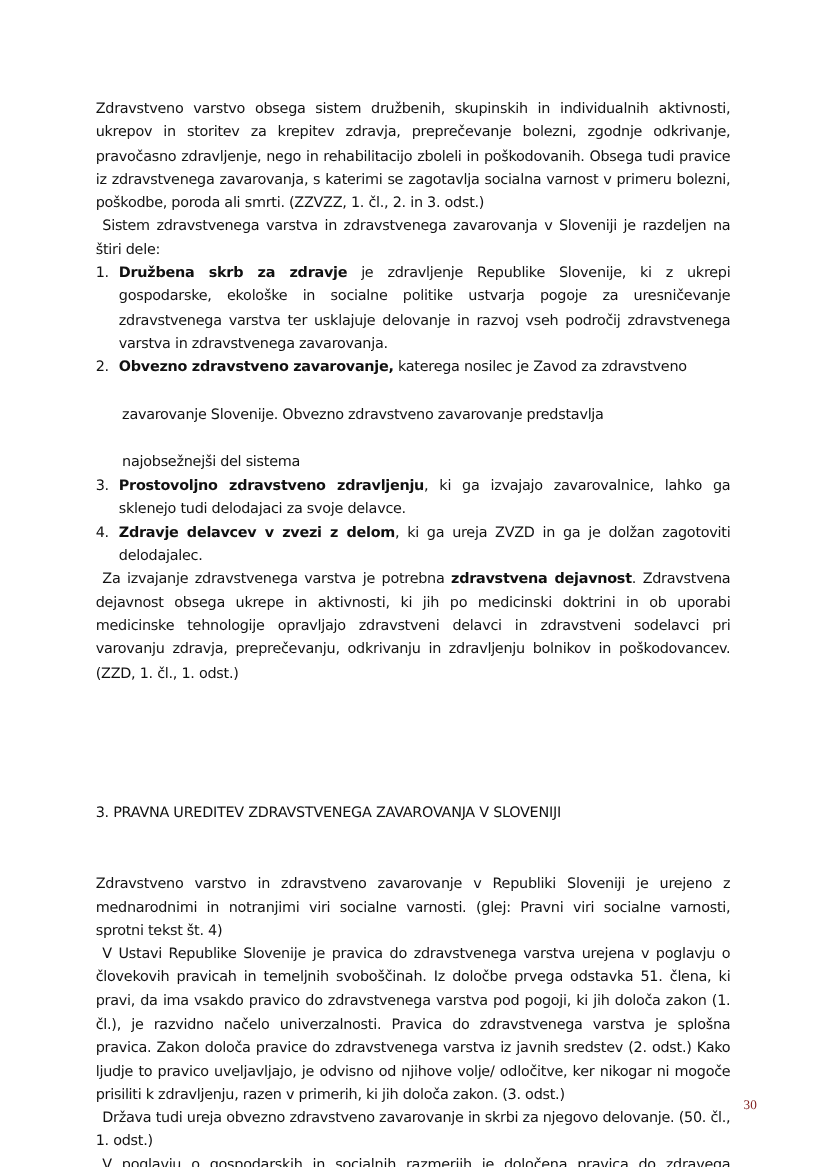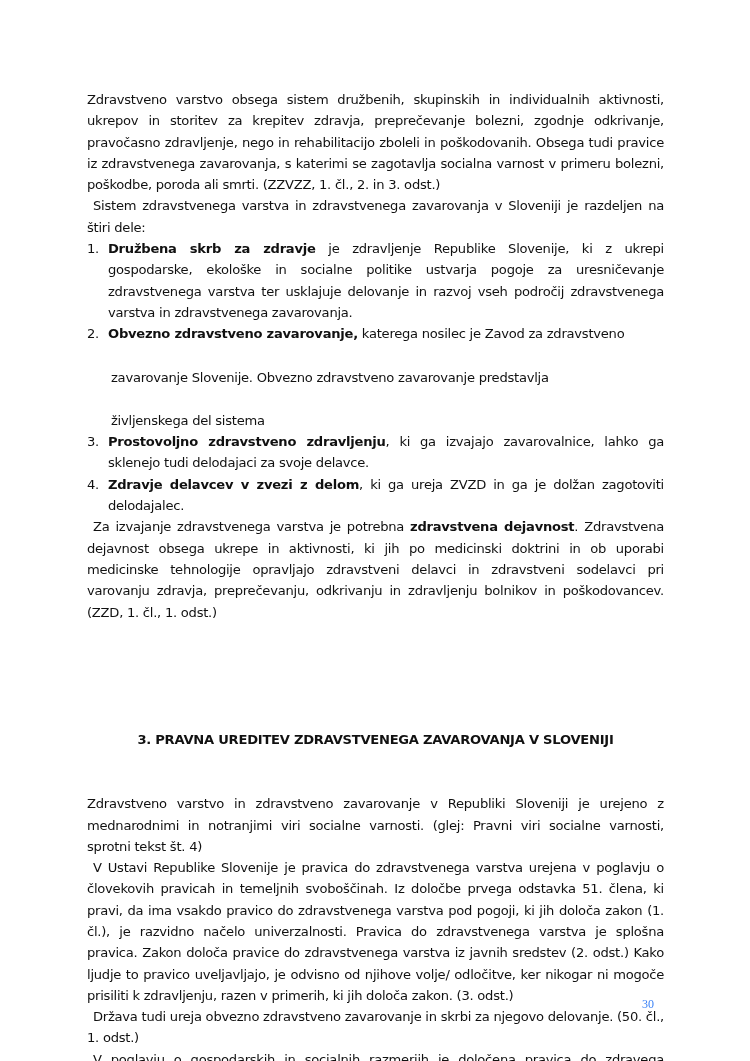--- a/index.html
+++ b/index.html
@@ -57,52 +57,51 @@
       margin-top: 22px;
     }
     b, .bold {
       font-weight: bold;
     }
     .blank {
       height: 21.3px;
     }
     .heading {
       margin: 0;
-      font-weight: bold;
+      font-weight: normal;
       font-size: 13.1px;
       letter-spacing: -0.25px;
-      text-align: center;
     }
     .page-number {
       position: absolute;
-      left: 642px;
+      left: 676px;
       top: 997px;
       font-family: "Liberation Serif", serif;
       font-size: 12px;
-      color: #3b82f6;
+      color: #7f1d1d;
     }
   </style>
 </head>
 <body>
 
 <div class="page">
 
   <p class="p just">Zdravstveno varstvo obsega sistem družbenih, skupinskih in individualnih aktivnosti, ukrepov in storitev za krepitev zdravja, preprečevanje bolezni, zgodnje odkrivanje, pravočasno zdravljenje, nego in rehabilitacijo zboleli in poškodovanih. Obsega tudi pravice iz zdravstvenega zavarovanja, s katerimi se zagotavlja socialna varnost v primeru bolezni, poškodbe, poroda ali smrti. (ZZVZZ, 1. čl., 2. in 3. odst.)</p>
   <p class="p just indent">Sistem zdravstvenega varstva in zdravstvenega zavarovanja v Sloveniji je razdeljen na štiri dele:</p>
 
   <ol class="list">
     <li class="just">
       <span class="num">1.</span>
       <b>Družbena skrb za zdravje</b><span> je zdravljenje Republike Slovenije, ki z ukrepi gospodarske, ekološke in socialne politike ustvarja pogoje za uresničevanje zdravstvenega varstva ter usklajuje delovanje in razvoj vseh področij zdravstvenega varstva in zdravstvenega zavarovanja.</span>
     </li>
     <li class="loose">
       <span class="num">2.</span>
       <b>Obvezno zdravstveno zavarovanje,</b><span> katerega nosilec je Zavod za zdravstveno</span>
       <span class="cont">zavarovanje Slovenije. Obvezno zdravstveno zavarovanje predstavlja</span>
-      <span class="cont">življenskega del sistema</span>
+      <span class="cont">najobsežnejši del sistema</span>
     </li>
     <li class="just">
       <span class="num">3.</span>
       <b>Prostovoljno zdravstveno zdravljenju</b><span>, ki ga izvajajo zavarovalnice, lahko ga sklenejo tudi delodajaci za svoje delavce.</span>
     </li>
     <li class="just">
       <span class="num">4.</span>
       <b>Zdravje delavcev v zvezi z delom</b><span>, ki ga ureja ZVZD in ga je dolžan zagotoviti delodajalec.</span>
     </li>
   </ol>

